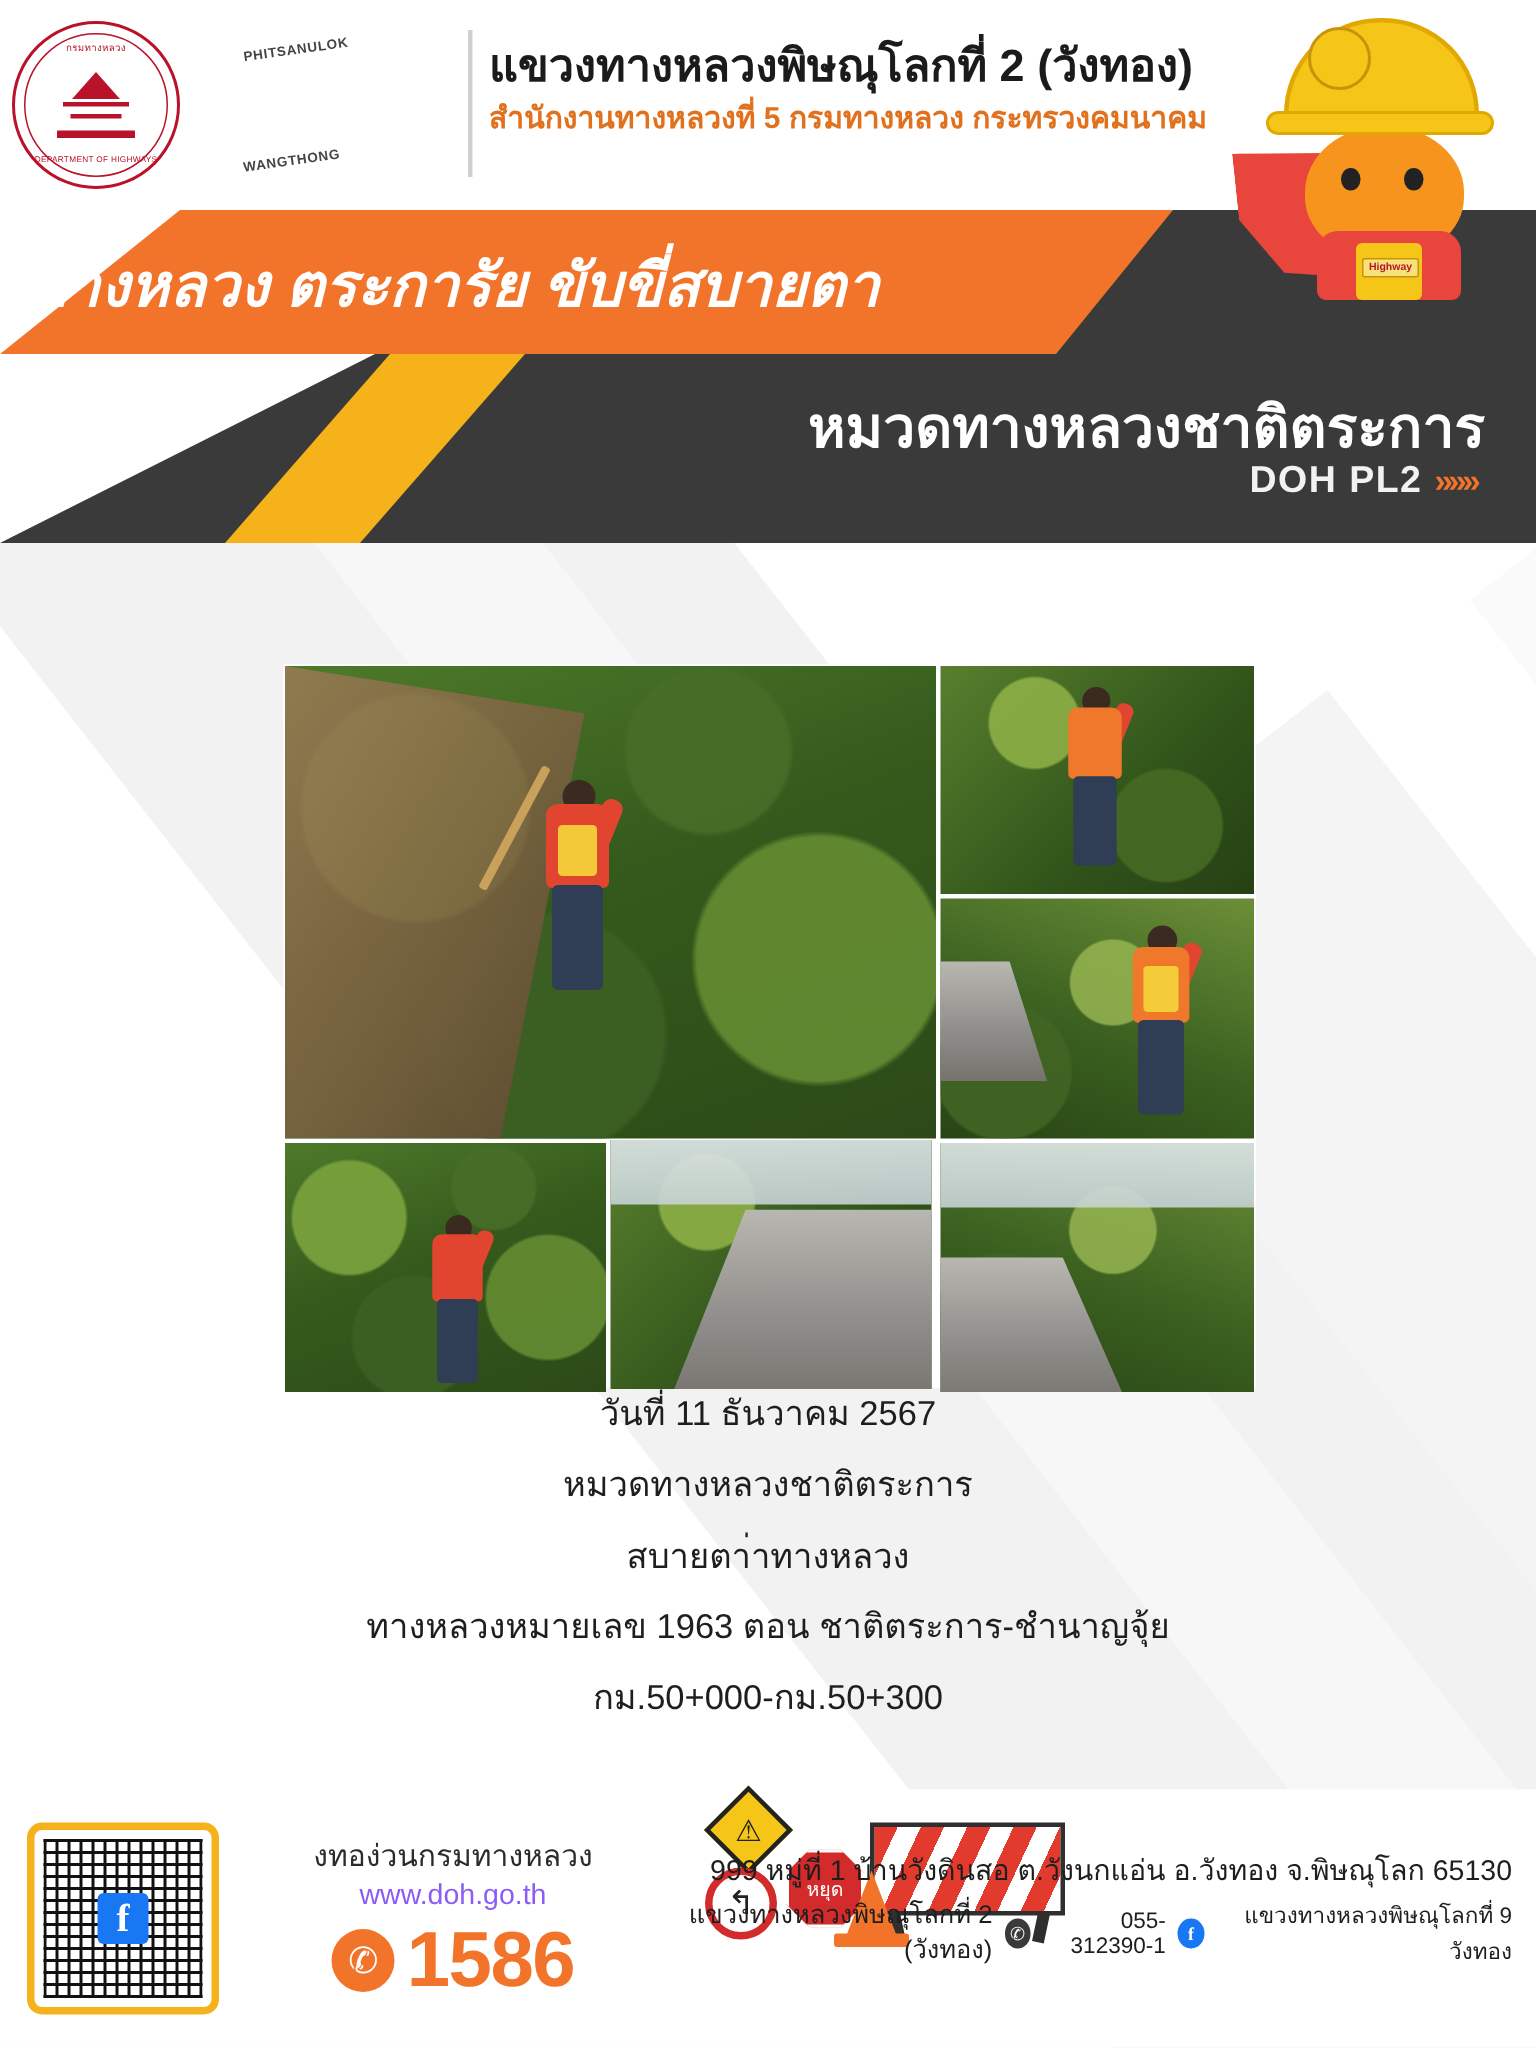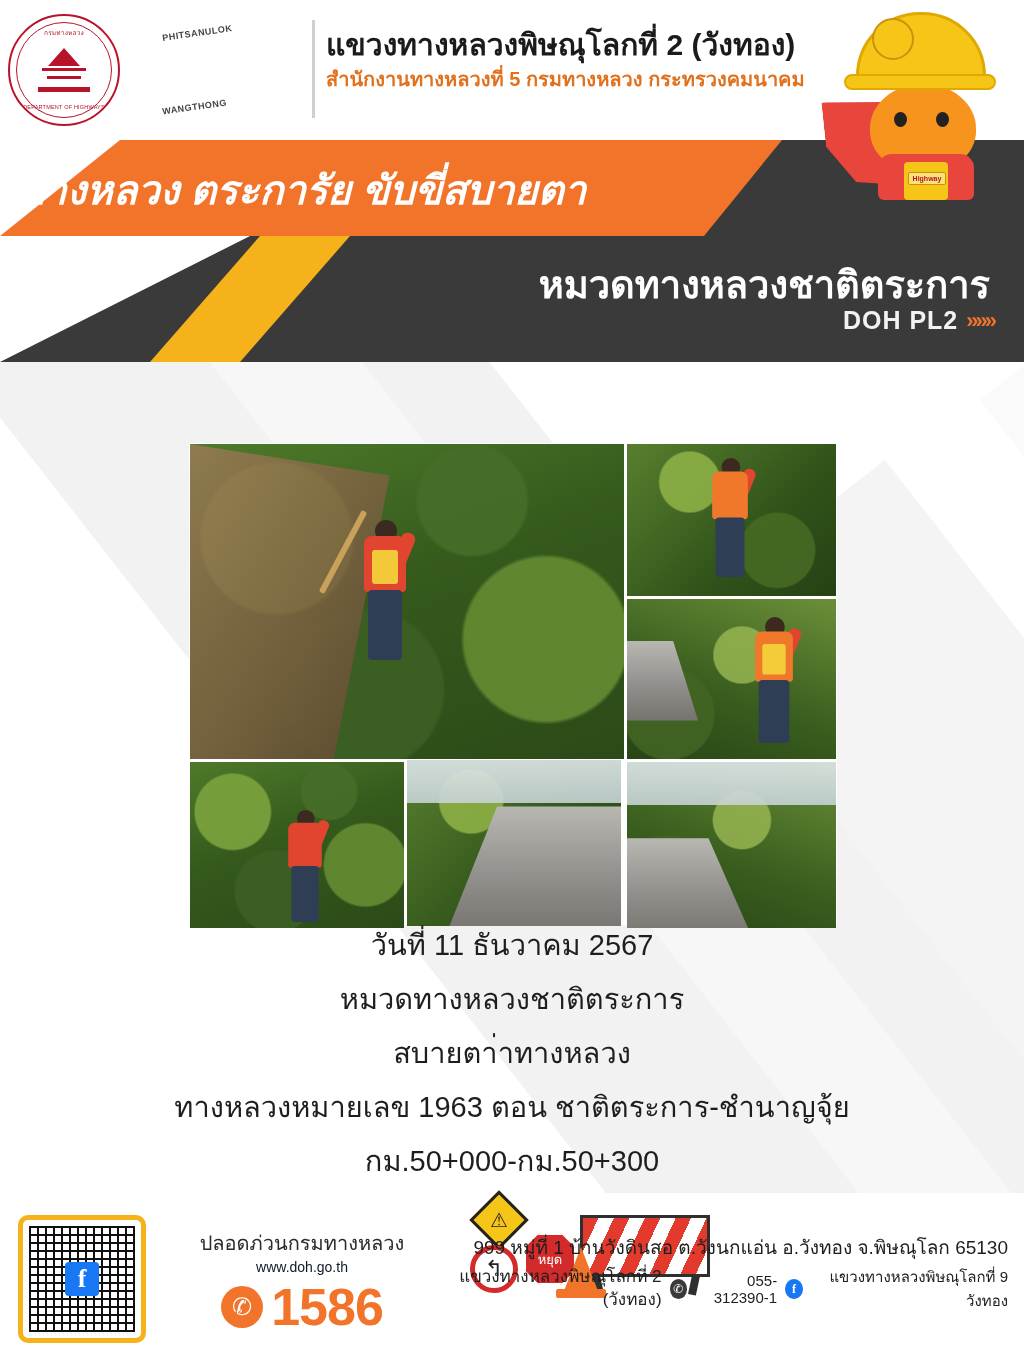--- a/index.html
+++ b/index.html
@@ -196,21 +196,21 @@
   .unit-yellow-wedge {
     position: absolute; top: 0; left: 150px; width: 260px; height: 126px;
     background: #f5b21b;
     clip-path: polygon(110px 0, 200px 0, 90px 126px, 0 126px);
   }
   .unit-title {
     position: absolute; top: 18px; right: 34px;
     font-size: 38px; font-weight: bold; color: #ffffff; white-space: nowrap;
   }
   .unit-sub {
-    position: absolute; top: 70px; right: 30px;
+    position: absolute; top: 70px; right: 40px;
     display: flex; align-items: center; gap: 8px;
     font-size: 25px; font-weight: bold; color: #f2f2f2; letter-spacing: 1px;
   }
   .chevrons { color: #f2742a; font-size: 22px; letter-spacing: -3px; }
 
   
   .collage {
     position: absolute; top: 443px; left: 189px;
     width: 648px; height: 482px;
     display: grid;
@@ -287,21 +287,21 @@
     position: absolute; width: 6px; height: 92px; background: #caa15a;
     transform: rotate(28deg); border-radius: 2px;
   }
 
   
   .captions {
     position: absolute; top: 930px; left: 0; width: 1024px;
     text-align: center; z-index: 6;
   }
   .cap {
-    font-size: 29px; color: #1e1e1e; line-height: 1.1; margin-bottom: 22px;
+    font-size: 23px; color: #1e1e1e; line-height: 1.1; margin-bottom: 22px;
     font-family: "Liberation Sans", "DejaVu Sans", sans-serif;
   }
 
   
   .footer {
     position: absolute; left: 0; bottom: 0; width: 1024px; height: 172px;
     z-index: 8;
   }
   .footer-bg-white { position: absolute; inset: 0; background: #ffffff; }
   .qr {
@@ -322,21 +322,21 @@
   .qr-fb {
     position: absolute; left: 50%; top: 50%; transform: translate(-50%,-50%);
     width: 34px; height: 34px; background: #1877f2; border-radius: 4px;
     color: #fff; font-weight: bold; font-size: 26px; line-height: 34px; text-align: center;
     font-family: "Liberation Serif", serif;
   }
   .hotline {
     position: absolute; left: 172px; bottom: 28px; width: 260px;
   }
   .hotline-l1 { font-size: 20px; color: #2b2b2b; text-align: center; }
-  .hotline-l2 { font-size: 14px; color: #0f172a; text-align: center; margin-bottom: 2px;}
+  .hotline-l2 { font-size: 19px; color: #8b5cf6; text-align: center; margin-bottom: 2px;}
   .hotline-num {
     display: flex; align-items: center; justify-content: center; gap: 8px;
   }
   .phone-ic {
     width: 42px; height: 42px; border-radius: 50%; background: #f2742a;
     display: flex; align-items: center; justify-content: center; color: #fff; font-size: 24px;
   }
   .hotline-digits { font-size: 52px; font-weight: bold; color: #f2742a; letter-spacing: -1px; }
 
   .signs { position: absolute; left: 470px; bottom: 66px; width: 260px; height: 100px; }
@@ -533,21 +533,21 @@
   <div class="footer">
     <div class="footer-bg-white"></div>
 
     <div class="qr">
       <div class="qr-inner">
         <div class="qr-fb">f</div>
       </div>
     </div>
 
     <div class="hotline">
-      <div class="hotline-l1">ปลอดภ่วนกรมทางหลวง</div>
+      <div class="hotline-l1">งทอง่วนกรมทางหลวง</div>
       <div class="hotline-l2">www.doh.go.th</div>
       <div class="hotline-num">
         <span class="phone-ic">✆</span>
         <span class="hotline-digits">1586</span>
       </div>
     </div>
 
     <div class="signs">
       <div class="barrier"></div>
       <div class="barrier-legs"></div>

